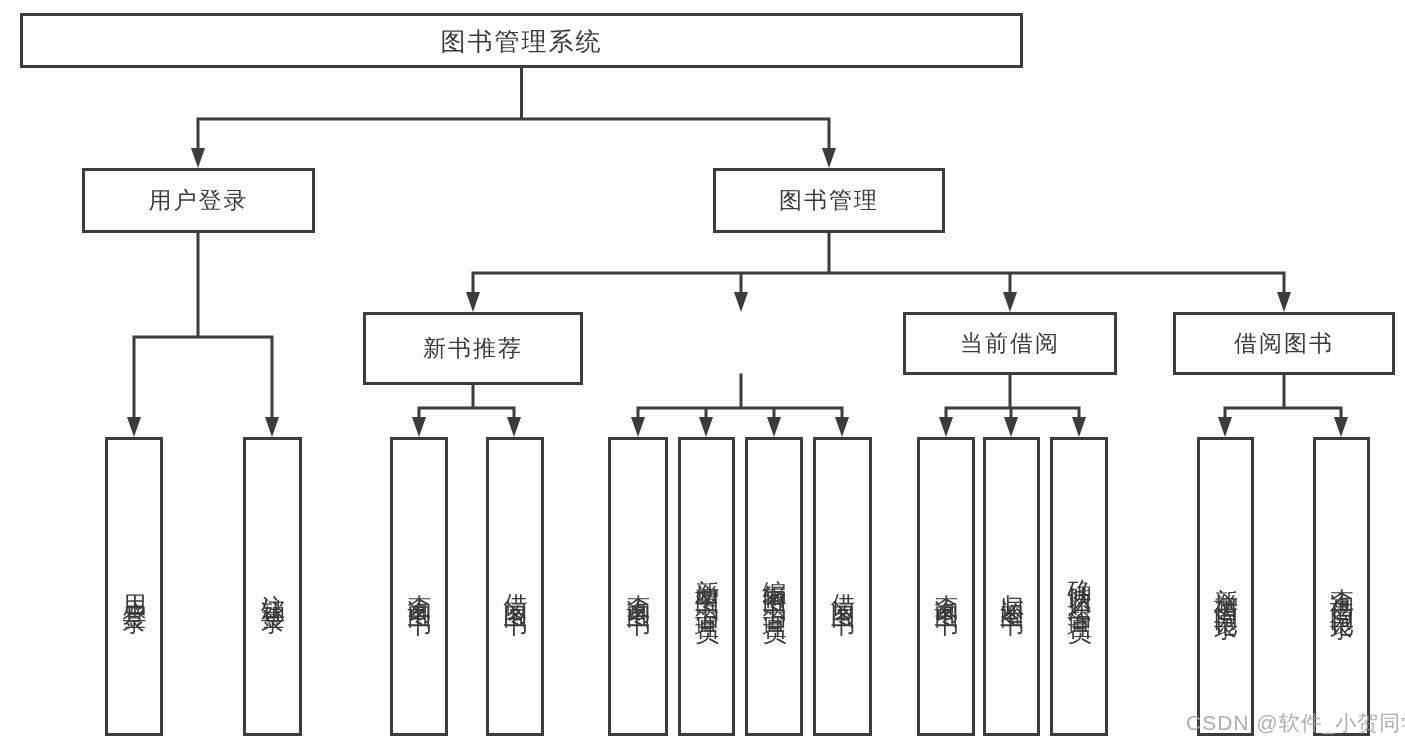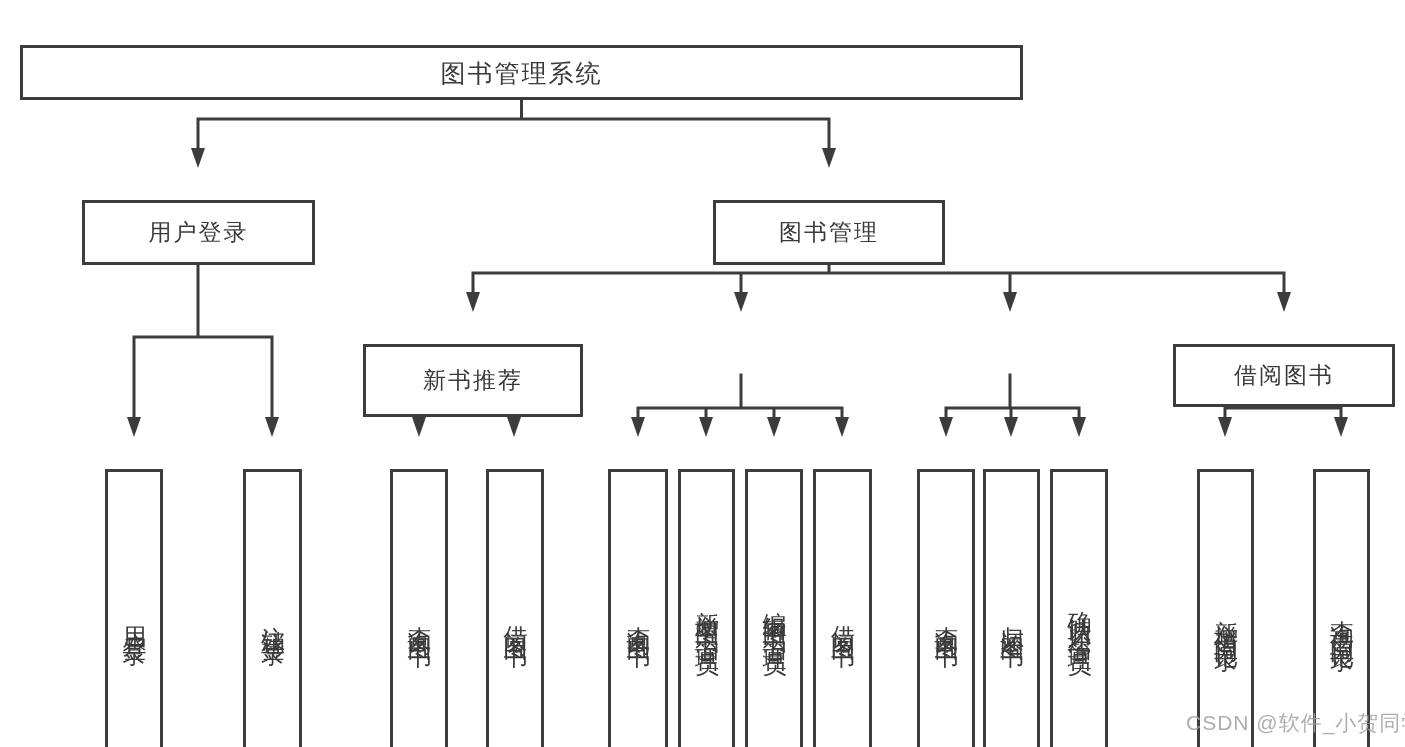--- a/index.html
+++ b/index.html
@@ -29,21 +29,20 @@
     color: #3a3a3a;
     display: flex;
     align-items: center;
     justify-content: center;
     text-align: center;
     z-index: 2;
     font-size: 23px;
     letter-spacing: 2px;
     line-height: 1.2;
     white-space: nowrap;
-    margin-top: 32px;
   }
   .node.title {
     font-size: 25px;
   }
   .node.v {
     writing-mode: vertical-rl;
     text-orientation: mixed;
     font-size: 24px;
     letter-spacing: 6px;
     white-space: normal;
@@ -97,20 +96,21 @@
       <polygon points="1334,417 1348,417 1341,437"></polygon>
     </g>
   </svg>
 
   <div class="node title" style="left:20px; top:13px; width:1003px; height:55px;">图书管理系统</div>
 
   <div class="node" style="left:82px; top:168px; width:233px; height:65px;">用户登录</div>
   <div class="node" style="left:713px; top:168px; width:232px; height:65px;">图书管理</div>
 
   <div class="node" style="left:363px; top:312px; width:220px; height:73px;">新书推荐</div>
+  <div class="node" style="left:903px; top:312px; width:214px; height:63px;">当前借阅</div>
   <div class="node" style="left:1173px; top:312px; width:222px; height:63px;">借阅图书</div>
 
   <div class="node v" style="left:105px; top:437px; width:58px; height:299px;">用户登录</div>
   <div class="node v" style="left:243px; top:437px; width:59px; height:299px;">注销登录</div>
 
   <div class="node v" style="left:390px; top:437px; width:58px; height:299px;">查询图书</div>
   <div class="node v" style="left:486px; top:437px; width:58px; height:299px;">借阅图书</div>
 
   <div class="node v" style="left:608px; top:437px; width:60px; height:299px;">查询图书</div>
   <div class="node v" style="left:678px; top:437px; width:57px; height:299px;">新增图书（管理员）</div>

